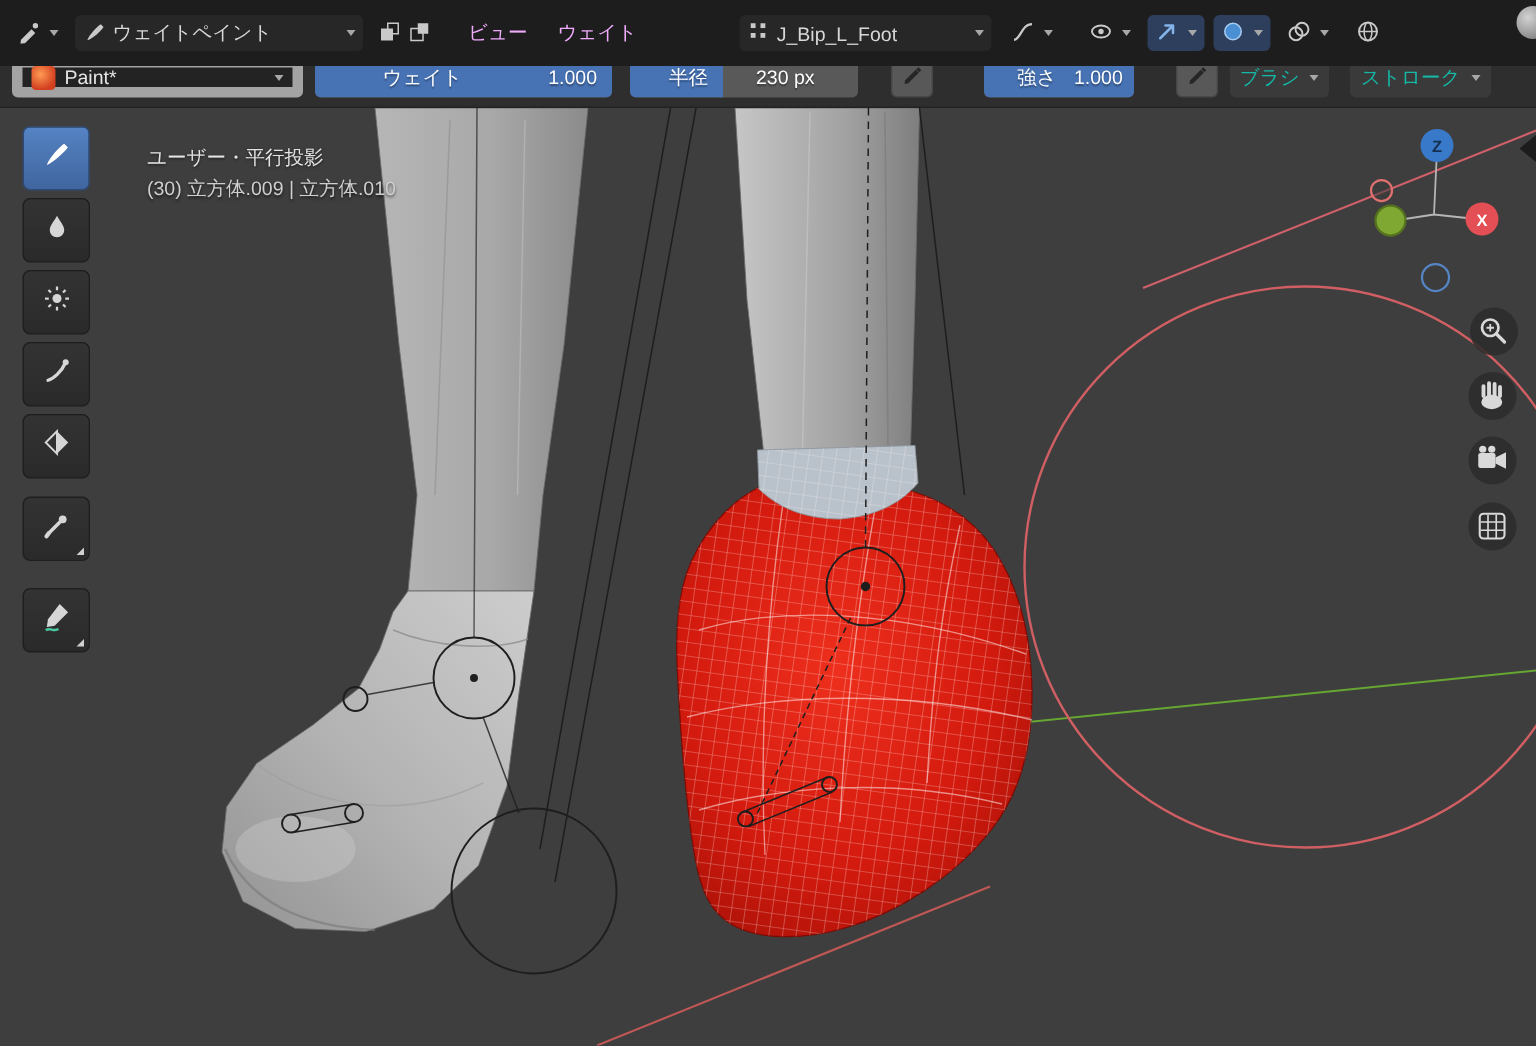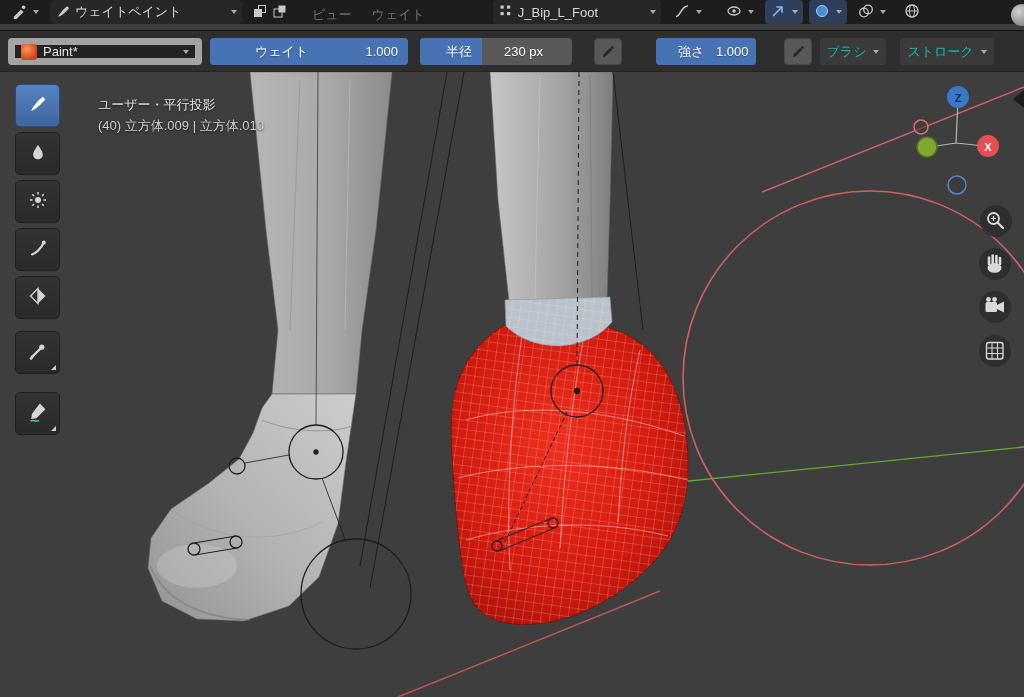--- a/index.html
+++ b/index.html
@@ -1,29 +1,29 @@
 <!DOCTYPE html>
 <html><head>
 <meta charset="utf-8">
 <style>
   html,body{margin:0;padding:0;width:1024px;height:697px;overflow:hidden;
     background:#3e3e3e;font-family:"Liberation Sans","DejaVu Sans",sans-serif;
     -webkit-font-smoothing:antialiased;}
   *{box-sizing:border-box;user-select:none;}
 
   
-  .topbar{position:absolute;top:0;left:0;width:1024px;height:24px;background:#1d1d1d;
-    display:flex;align-items:flex-start;padding-left:6px;color:#d8d8d8;font-size:13px;z-index:30;}
+  .topbar{position:absolute;top:0;left:0;width:1024px;height:44px;background:#1d1d1d;
+    display:flex;align-items:center;padding-left:6px;color:#d8d8d8;font-size:13px;z-index:30;}
   .hbtn{display:flex;align-items:center;gap:4px;height:24px;padding:0 5px;border-radius:4px;
     background:transparent;border:none;color:#d8d8d8;font-size:13px;}
   .hbtn.boxed{background:#272727;}
   .hbtn.active{background:#2d3f5c;}
   .chev{width:0;height:0;border-left:3.5px solid transparent;border-right:3.5px solid transparent;
     border-top:4.2px solid #a8a8a8;margin-left:2px;flex:none;}
-  .menu{color:#737373;padding:0 10px;height:30px;line-height:30px;}
+  .menu{color:#f0abfc;padding:0 10px;height:30px;line-height:30px;}
   .partial-sphere{position:absolute;right:-9px;top:4px;width:22px;height:22px;border-radius:50%;
     background:radial-gradient(circle at 35% 35%, #d2d2d2, #6e6e6e);}
 
   
   .toolrow{position:absolute;top:30px;left:0;width:1024px;height:42px;background:#2e2e2e;
     border-top:1px solid #151515;border-bottom:1px solid #232323;z-index:29;}
   .selector{position:absolute;top:7px;height:27px;background:#232323;border:7px solid #a3a3a3;
     border-radius:4px;display:flex;align-items:center;gap:6px;padding:0 6px;color:#e6e6e6;font-size:13px;}
   .brush-thumb{width:16px;height:16px;border-radius:3px;flex:none;
     background:radial-gradient(circle at 38% 35%, #ff9a55, #d2401f 70%);}
@@ -358,21 +358,21 @@
       <g stroke="#d9d9d9" fill="none">
         <rect x="986.5" y="342.5" width="16.5" height="16.5" rx="2.5" stroke-width="1.4"></rect>
         <path d="M992,343.2 V358.8 M997.5,343.2 V358.8 M987.2,348 H1002.8 M987.2,353.5 H1002.8" stroke-width="1.1"></path>
       </g>
     </g>
   </g>
 </svg>
 
 <div class="vp-overlay">
   <div class="line1">ユーザー・平行投影</div>
-  <div class="line2">(40) 立方体.009 | 立方体.010</div>
+  <div class="line2">(30) 立方体.009 | 立方体.010</div>
 </div>
 
 <div class="collapse-arrow"></div>
 
 <div class="tool selected" style="top:84px">
   <span>
     <svg width="20" height="20">
         <path d="M3.2,17 C4.5,12.5 12,4.5 14.8,2.8 L17.2,5.2 C15.5,8 7.5,15.5 3.2,17 Z" fill="#ffffff"></path>
       </svg>
   </span>

